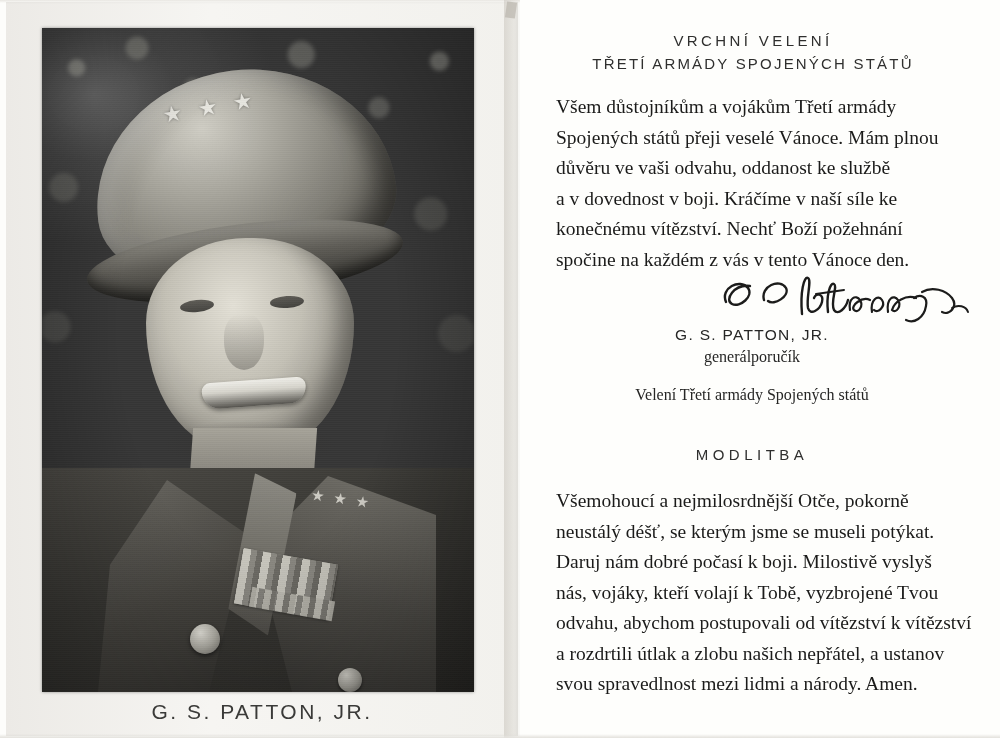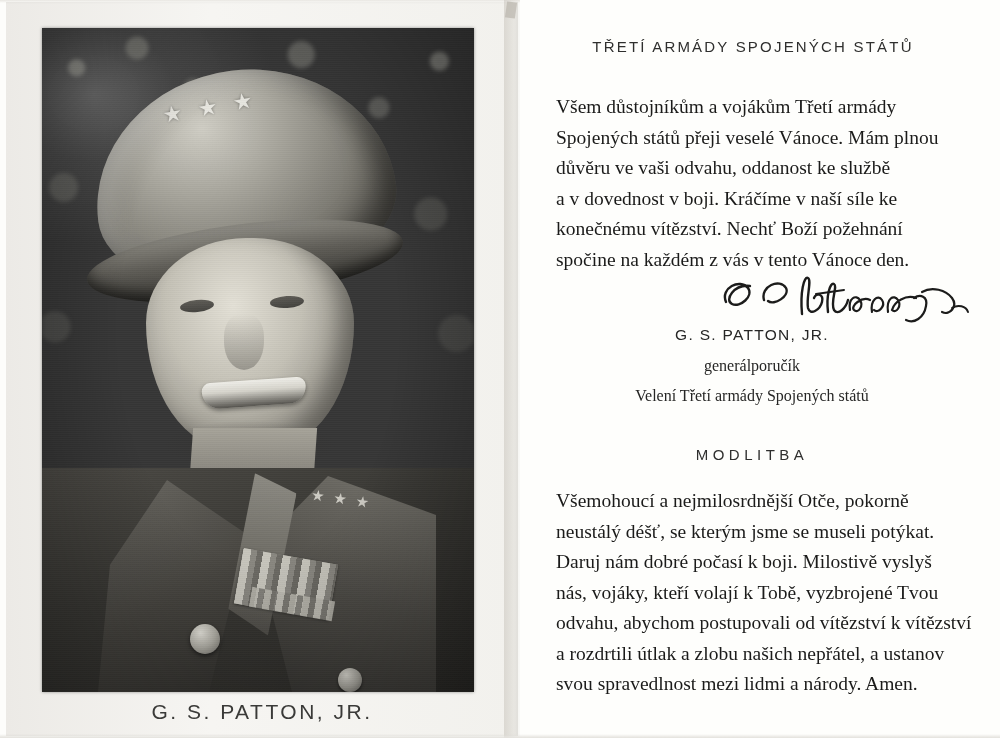--- a/index.html
+++ b/index.html
@@ -308,27 +308,27 @@
   .sig-name {
     font-family: "Liberation Sans", sans-serif;
     font-size: 15.5px;
     letter-spacing: 1.3px;
     color: #262625;
   }
   .sig-rank {
     font-family: "Liberation Serif", serif;
     font-size: 16px;
     color: #262625;
-    margin-top: 13px;
+    margin-top: 4px;
   }
   .sig-unit {
     font-family: "Liberation Serif", serif;
     font-size: 16px;
     color: #262625;
-    margin-top: 12px;
+    margin-top: 20px;
   }
 
   .prayer-title {
     position: absolute;
     left: 0; right: 16px;
     top: 446px;
     text-align: center;
     font-family: "Liberation Sans", sans-serif;
     font-size: 15px;
     letter-spacing: 4.5px;
@@ -401,20 +401,21 @@
 
     <div class="left-caption">G. S. PATTON, JR.</div>
   </div>
 
   <div class="blemish-a"></div>
   <div class="blemish-b"></div>
 
   <div class="right-panel">
 
     <div class="header-block">
+      <div class="hdr-line1">VRCHNÍ VELENÍ</div>
       <div class="hdr-line2">TŘETÍ ARMÁDY SPOJENÝCH STÁTŮ</div>
     </div>
 
     <div class="body-text msg">
       <div>Všem důstojníkům a vojákům Třetí armády</div>
       <div>Spojených států přeji veselé Vánoce. Mám plnou</div>
       <div>důvěru ve vaši odvahu, oddanost ke službě</div>
       <div>a v dovednost v boji. Kráčíme v naší síle ke</div>
       <div>konečnému vítězství. Nechť Boží požehnání</div>
       <div>spočine na každém z vás v tento Vánoce den.</div>

